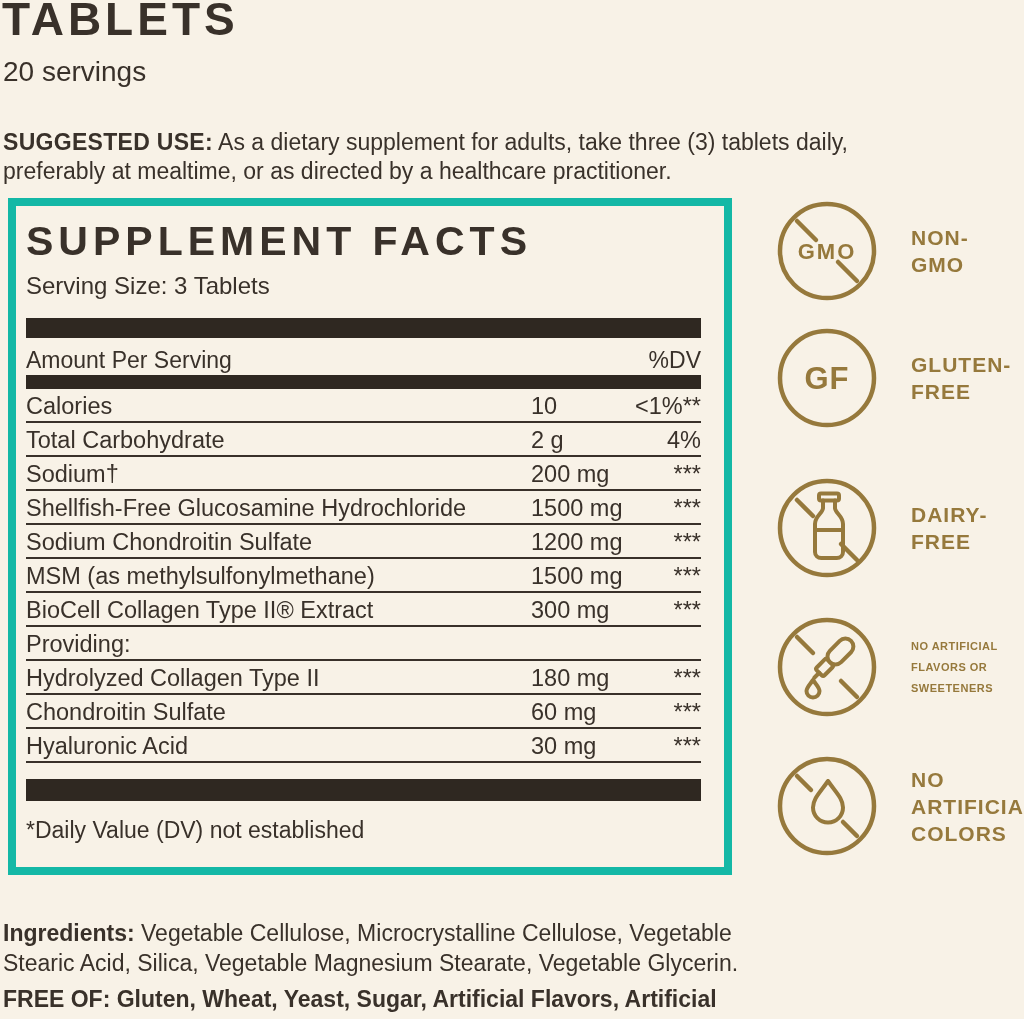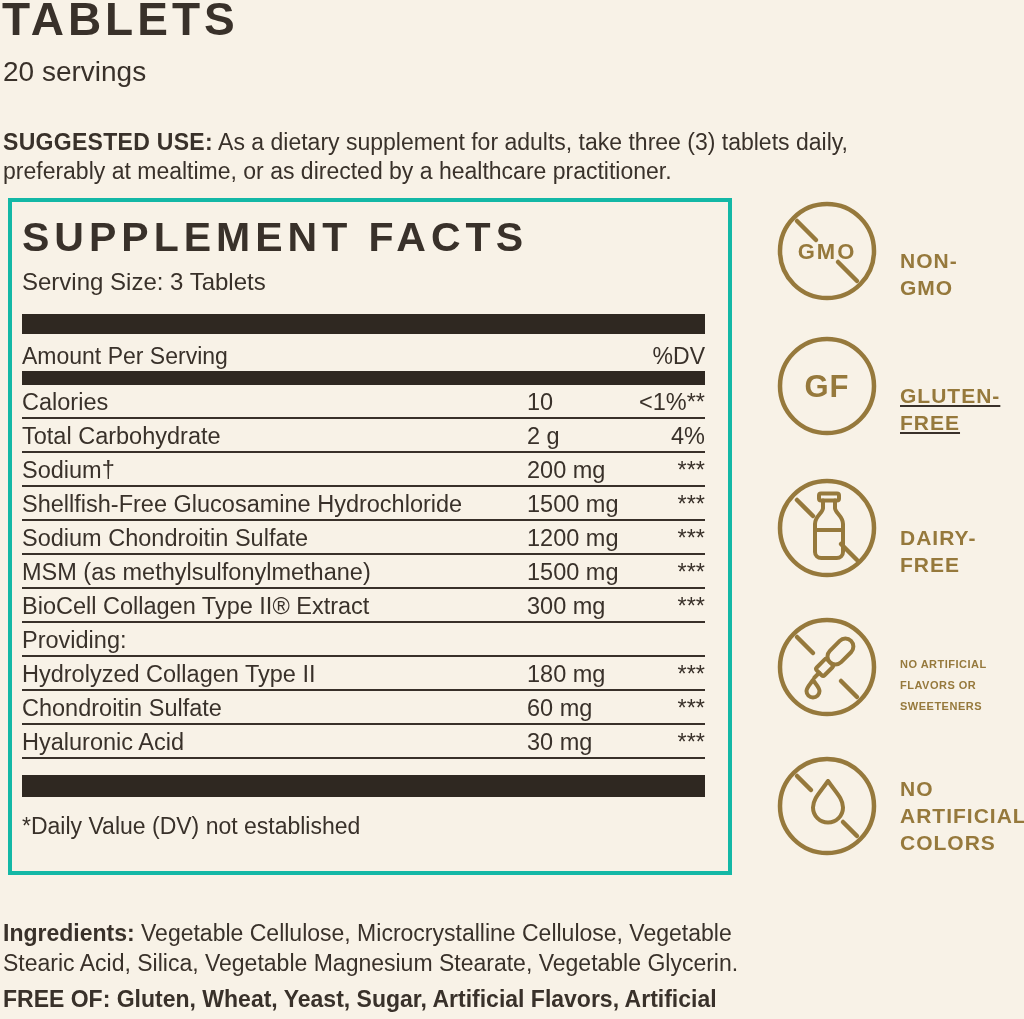--- a/index.html
+++ b/index.html
@@ -10,37 +10,37 @@
   }
   .page-title{position:absolute;left:2px;top:-6px;font-size:46px;font-weight:800;letter-spacing:4px;line-height:1.1;}
   .servings{position:absolute;left:3px;top:55px;font-size:28px;line-height:1.2;}
   .para{white-space:pre-line;}
   .suggested{position:absolute;left:3px;top:105px;width:1012px;font-size:23px;line-height:29px;}
   .suggested b{letter-spacing:0.3px;}
 
   
   .facts-box{
     position:absolute;left:8px;top:198px;width:724px;height:677px;
-    border:4px solid #14b8a6;box-sizing:border-box;padding:12px 23px 0 10px;
+    border:8px solid #14b8a6;box-sizing:border-box;padding:12px 23px 0 10px;
   }
   .sf-title{font-size:41px;font-weight:800;letter-spacing:5px;line-height:46px;}
   .serving-size{font-size:24px;margin-top:8px;line-height:28px;}
   .bar{background:#2f2821;}
   .bar1{height:20px;margin-top:18px;}
   .colrow{display:flex;justify-content:space-between;font-size:23px;line-height:24px;padding:10px 0 3px;}
   .bar2{height:14px;}
   .frow{display:flex;align-items:baseline;font-size:23.5px;line-height:26px;padding:3.5px 0 2.5px;border-bottom:2px solid #39312a;justify-content:center;}
   .fname{width:505px;}
   .famount{flex:1;}
   .fdv{text-align:right;min-width:70px;}
   .bar3{height:22px;margin-top:16px;}
   .footnote{font-size:23px;margin-top:16px;line-height:26px;}
 
   
-  .badge{position:absolute;left:777px;height:100px;display:flex;align-items:flex-end;gap:23px;}
+  .badge{position:absolute;left:777px;height:100px;display:flex;align-items:center;gap:34px;}
   .badge svg{width:100px;height:100px;flex:0 0 100px;}
   .badge-label{
     font-size:21px;font-weight:bold;letter-spacing:1px;line-height:27px;
     color:#96793c;white-space:pre-line;
   }
   .badge-label.small{font-size:11px;line-height:21px;letter-spacing:0.5px;}
   .gold-stroke{stroke:#96793c;fill:none;stroke-width:4.5;stroke-linecap:round;}
   .gold-stroke-thin{stroke:#96793c;fill:none;stroke-width:4;stroke-linecap:round;stroke-linejoin:round;}
   .gold-text{fill:#96793c;font-weight:bold;font-family:"Liberation Sans",sans-serif;}
 
@@ -132,21 +132,21 @@
     <svg viewBox="0 0 100 100">
       <circle class="gold-stroke" cx="50" cy="50" r="47"></circle>
       <line class="gold-stroke" x1="20" y1="20" x2="39" y2="39"></line>
       <line class="gold-stroke" x1="61" y1="61" x2="80" y2="80"></line>
       <text class="gold-text" x="50" y="58" font-size="22" letter-spacing="2" text-anchor="middle">GMO</text>
     </svg>
     <span class="badge-label">NON-
 GMO</span>
   </div>
 
-  <div class="badge" style="top:336px;text-decoration:underline;">
+  <div class="badge" style="top:328px;">
     <svg viewBox="0 0 100 100">
       <circle class="gold-stroke" cx="50" cy="50" r="47"></circle>
       <text class="gold-text" x="50" y="61" font-size="31" letter-spacing="1" text-anchor="middle">GF</text>
     </svg>
     <span class="badge-label">GLUTEN-
 FREE</span>
   </div>
 
   <div class="badge" style="top:478px;">
     <svg viewBox="0 0 100 100">

